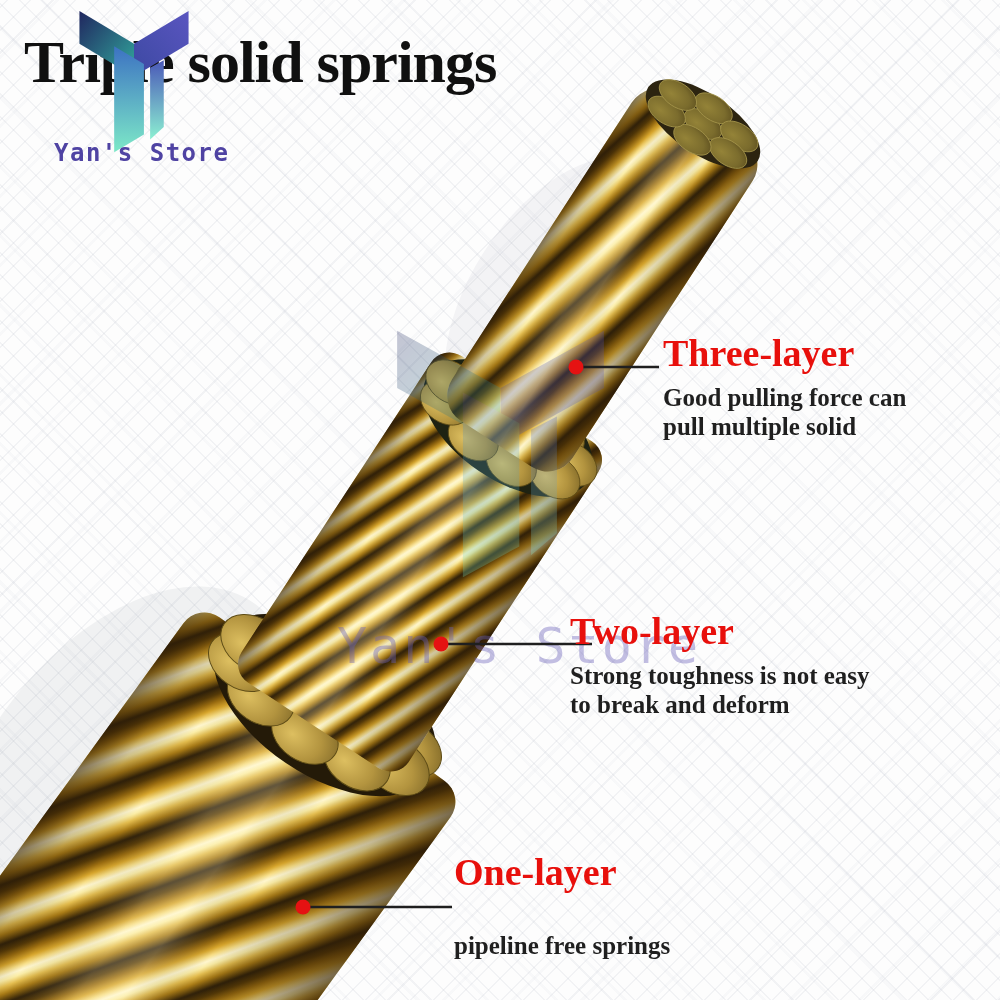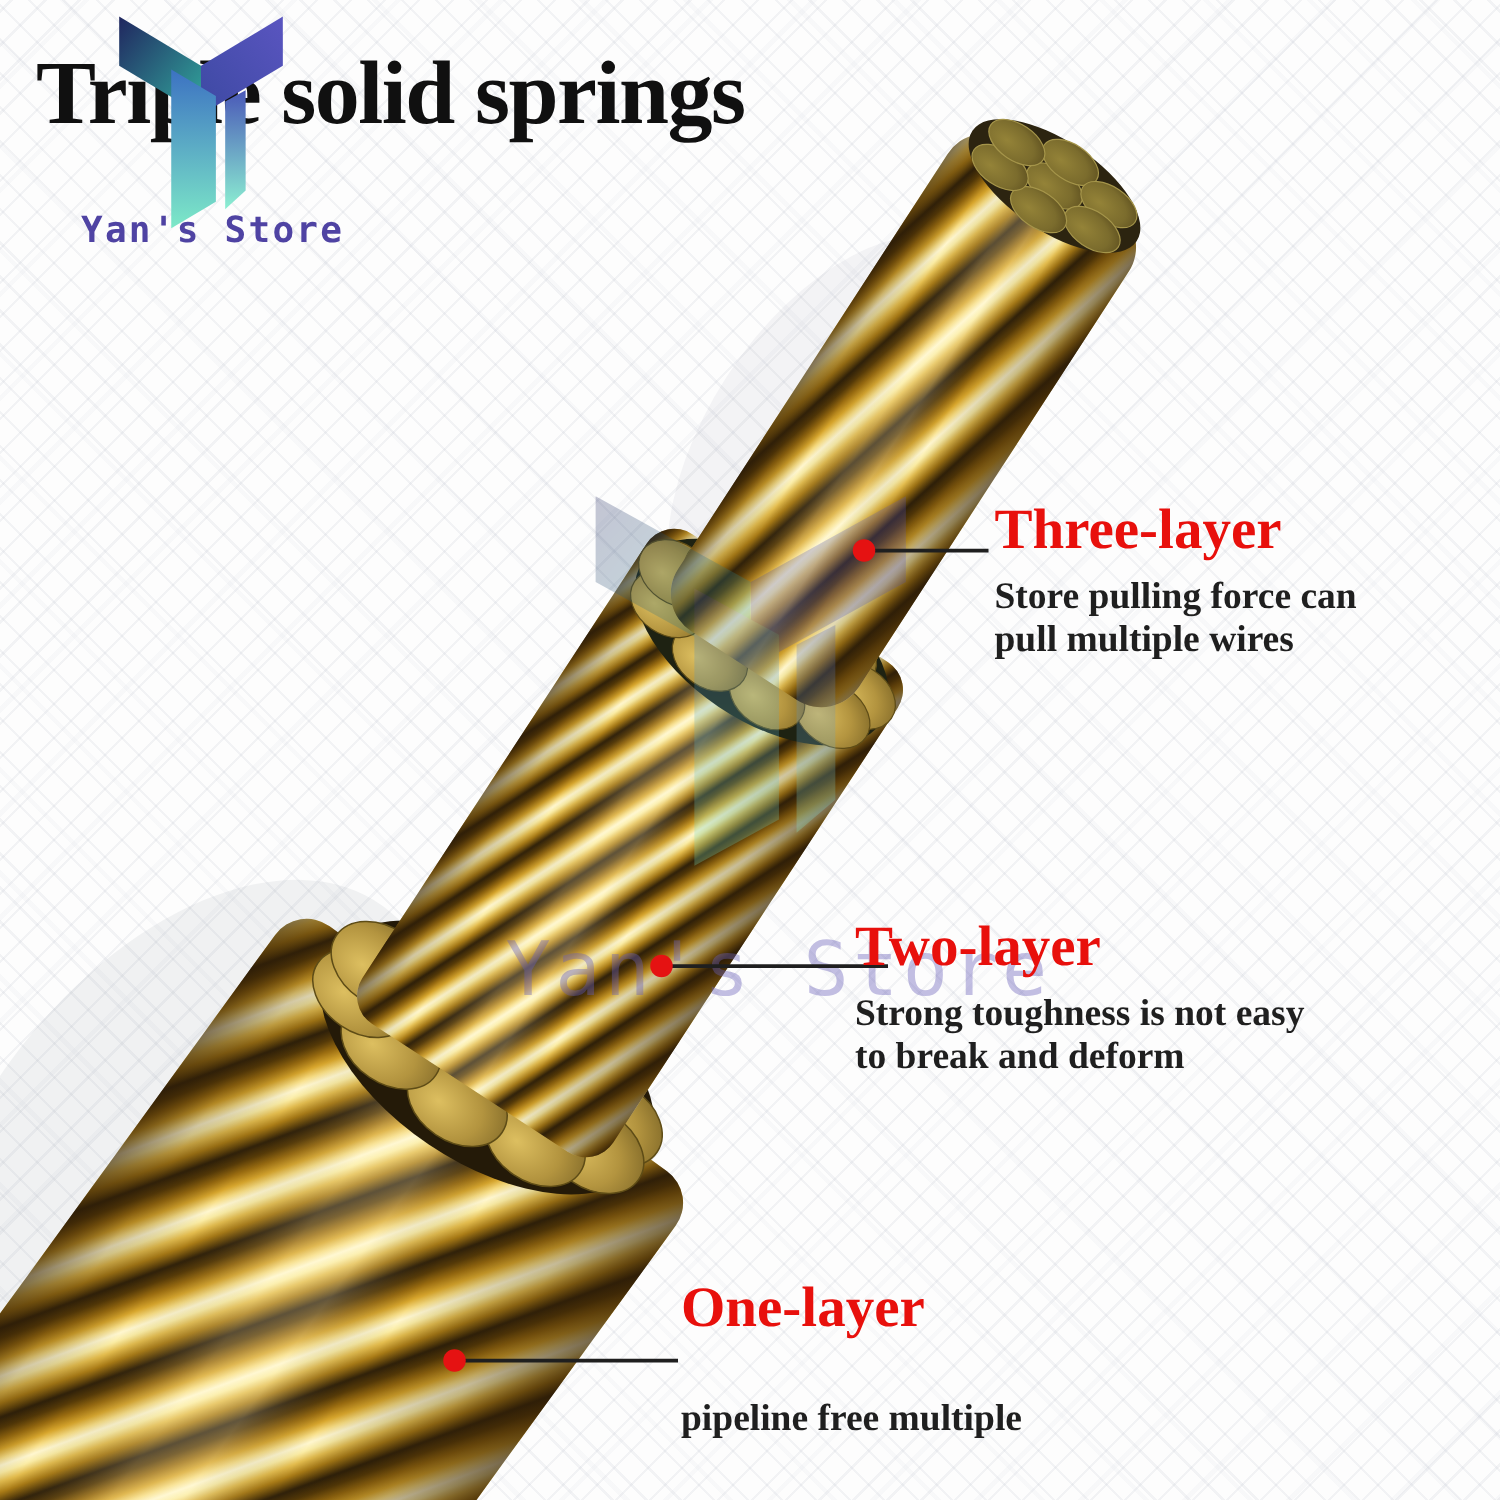--- a/index.html
+++ b/index.html
@@ -189,34 +189,34 @@
     <circle cx="441" cy="644" r="7.5" fill="#e51212"></circle>
     <line x1="303" y1="907" x2="452" y2="907" stroke="#1f1f1f" stroke-width="2.5"></line>
     <circle cx="303" cy="907" r="7.5" fill="#e51212"></circle>
   </svg>
 
   <div class="abs brand-name">Yan's Store</div>
 
   <div class="abs callout c-three">
     <div class="callout-label">Three-layer</div>
     <div class="callout-desc">
-      <span>Store pulling force can</span><br>
-      <span>pull multiple wires</span>
+      <span>Good pulling force can</span><br>
+      <span>pull multiple solid</span>
     </div>
   </div>
 
   <div class="abs callout c-two">
     <div class="callout-label">Two-layer</div>
     <div class="callout-desc">
       <span>Strong toughness is not easy</span><br>
       <span>to break and deform</span>
     </div>
   </div>
 
   <div class="abs callout c-one">
     <div class="callout-label">One-layer</div>
     <div class="callout-desc">
       <br>
-      <span>pipeline free multiple</span>
+      <span>pipeline free springs</span>
     </div>
   </div>
 
 </div>
 
 </body></html>

